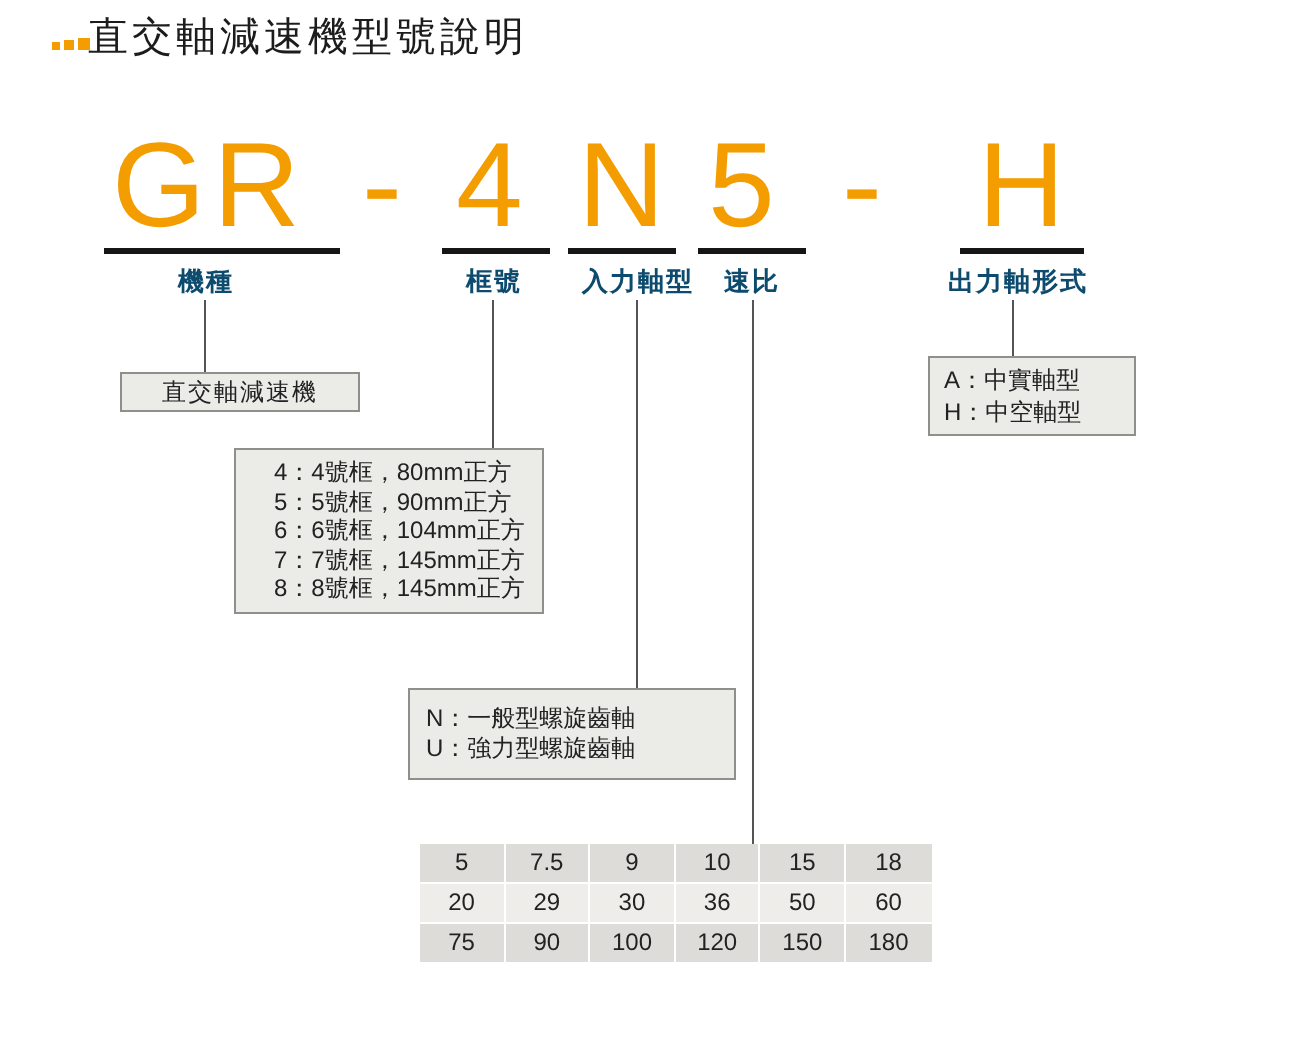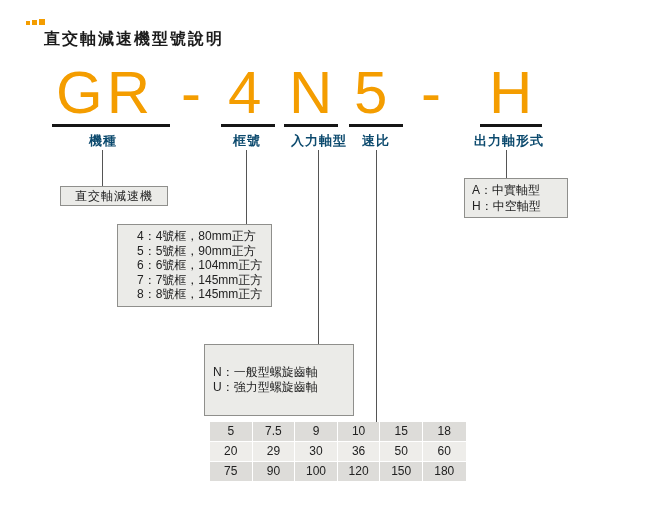--- a/index.html
+++ b/index.html
@@ -5,21 +5,21 @@
   * { margin:0; padding:0; box-sizing:border-box; }
   html,body { background:#ffffff; font-family:"Liberation Sans", sans-serif; }
   .canvas { position:relative; width:650px; height:524px; background:#ffffff; overflow:hidden; }
 
   
   .title-icon { position:absolute; left:26px; top:19px; display:flex; gap:2px; align-items:flex-end; }
   .title-icon span { display:block; background:#f49d00; }
   .title-icon .sq1 { width:4px; height:4px; }
   .title-icon .sq2 { width:5px; height:5px; }
   .title-icon .sq3 { width:6px; height:6px; }
-  .page-title { position:absolute; left:44px; top:29px; font-size:16px; font-weight:bold; color:#1c1c1c; letter-spacing:2px; }
+  .page-title { position:absolute; left:44px; top:5px; font-size:20px; font-weight:normal; color:#1c1c1c; letter-spacing:2px; }
 
   
   .seg { position:absolute; top:60px; font-size:60px; font-weight:normal; color:#f49d00; letter-spacing:4px; line-height:1.1; }
   .seg-gr   { left:56px;  }
   .seg-d1   { left:181px; }
   .seg-4    { left:228px; }
   .seg-n    { left:289px; }
   .seg-5    { left:354px; }
   .seg-d2   { left:421px; }
   .seg-h    { left:489px; }
@@ -43,24 +43,24 @@
   
   .vline { position:absolute; width:1px; background:#555; }
   .vl-machine { left:102px; top:150px; height:36px; }
   .vl-frame   { left:246px; top:150px; height:74px; }
   .vl-input   { left:318px; top:150px; height:194px; }
   .vl-ratio   { left:376px; top:150px; height:272px; }
   .vl-output  { left:506px; top:150px; height:28px; }
 
   
   .box { position:absolute; background:#ebebe8; border:1px solid #8f8f8c; color:#222; font-size:12px; }
-  .box-machine { left:60px; top:186px; width:108px; height:20px; line-height:18px; text-align:center; letter-spacing:1px; }
+  .box-machine { left:60px; top:186px; width:120px; height:20px; line-height:18px; text-align:center; letter-spacing:1px; }
   .box-output  { left:464px; top:178px; width:104px; padding:3px 7px; line-height:16px; }
   .box-frame   { left:117px; top:224px; width:155px; padding:4px 19px; line-height:14.5px; }
-  .box-input   { left:204px; top:344px; width:150px; padding:20px 8px; line-height:15px; }
+  .box-input   { left:204px; top:344px; width:164px; padding:7px 8px; line-height:15px; }
   .box div { white-space:nowrap; }
 
   
   .ratio-table { position:absolute; left:210px; top:422px; width:256px; }
   .ratio-row { display:flex; height:19px; margin-bottom:1px; }
   .ratio-row.odd  { background:#dddcd9; }
   .ratio-row.even { background:#eeede a; }
   .ratio-row.even { background:#eeedea; }
   .ratio-cell { width:42.6px; text-align:center; font-size:12px; line-height:19px; color:#222; border-right:1px solid #ffffff; }
   .ratio-cell:last-child { border-right:none; }

